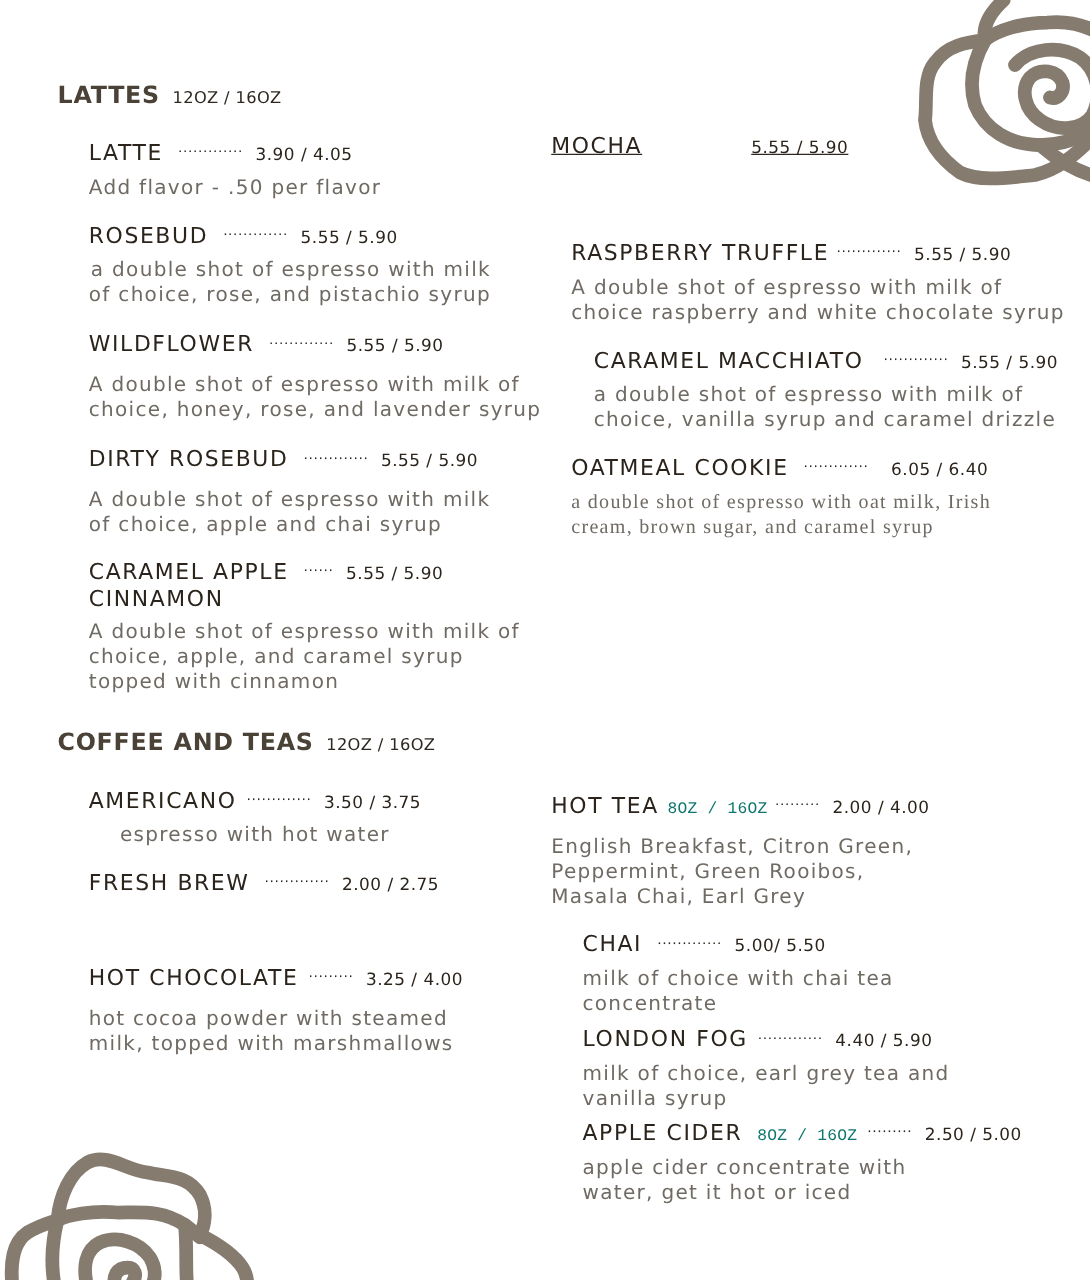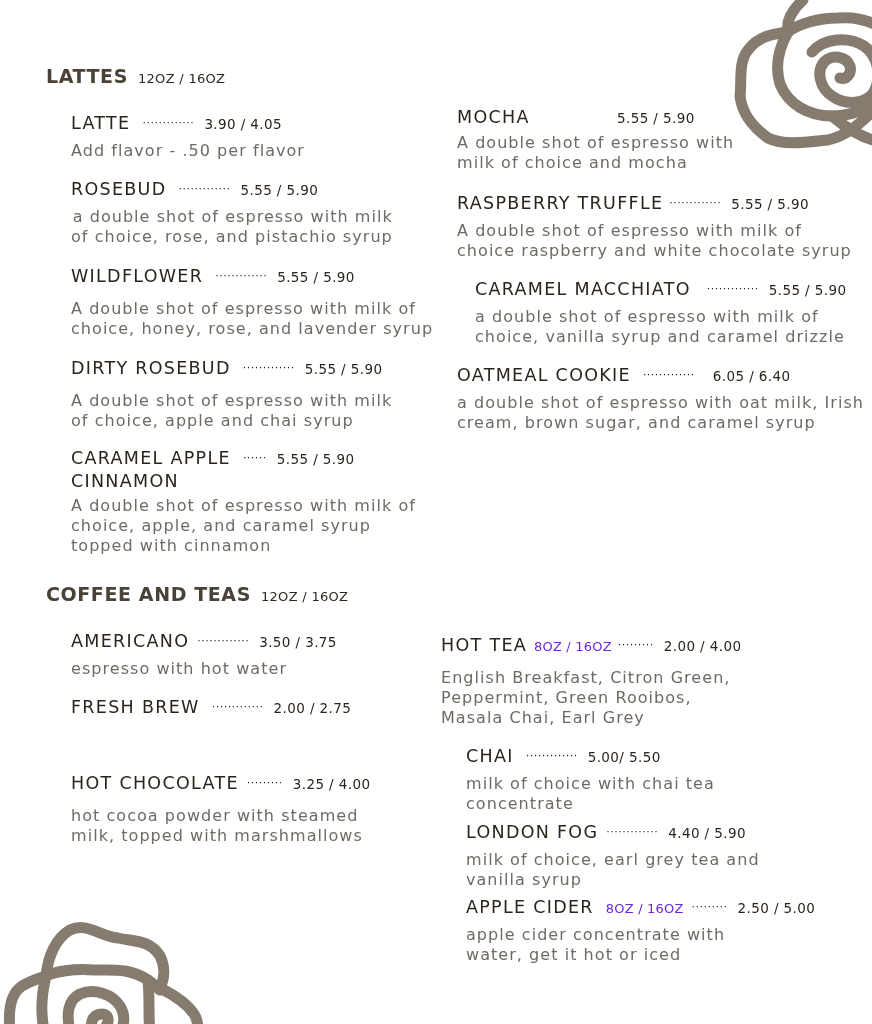--- a/index.html
+++ b/index.html
@@ -36,22 +36,23 @@
     .item-name {
       font-family: "DejaVu Sans", sans-serif;
       font-size: 17.5px;
       letter-spacing: 1.3px;
       color: #2b241c;
       font-weight: normal;
     }
     .item-size {
       font-size: 13px;
       letter-spacing: 0.2px;
-      color: #6d28d9;
+      color: #0f766e;
       margin-left: 7px;
+      font-family: Liberation Mono, monospace;
     }
     .dots {
       font-size: 11px;
       color: #2b241c;
       letter-spacing: 0.5px;
       margin: 0 10px 0 12px;
       position: relative;
       top: -3px;
     }
     .price {
@@ -150,27 +151,25 @@
       <span class="price">5.55 / 5.90</span>
     </div>
     <div class="item-head">
       <span class="item-name">CINNAMON</span>
     </div>
     <div class="item-desc" style="margin-top:5px;">A double shot of espresso with milk of
 choice, apple, and caramel syrup
 topped with cinnamon</div>
   </div>
 
-  <div class="item" style="left:457px; top:107px;">
+  <div class="item" style="left:441px; top:107px;text-decoration:underline;">
     <div class="item-head">
       <span class="item-name" style="width:160px; display:inline-block;">MOCHA</span>
       <span class="price">5.55 / 5.90</span>
     </div>
-    <div class="item-desc" style="margin-top:5px;">A double shot of espresso with
-milk of choice and mocha</div>
   </div>
 
   <div class="item" style="left:457px; top:193px;">
     <div class="item-head">
       <span class="item-name">RASPBERRY TRUFFLE</span>
       <span class="dots" style="margin-left:6px;">·············</span>
       <span class="price">5.55 / 5.90</span>
     </div>
     <div class="item-desc" style="margin-top:5px;">A double shot of espresso with milk of
 choice raspberry and white chocolate syrup</div>
@@ -185,29 +184,29 @@
     <div class="item-desc" style="margin-top:5px;">a double shot of espresso with milk of
 choice, vanilla syrup and caramel drizzle</div>
   </div>
 
   <div class="item" style="left:457px; top:365px;">
     <div class="item-head">
       <span class="item-name">OATMEAL COOKIE</span>
       <span class="dots">·············</span>
       <span class="price" style="margin-left:8px;">6.05 / 6.40</span>
     </div>
-    <div class="item-desc" style="margin-top:5px;">a double shot of espresso with oat milk, Irish
+    <div class="item-desc" style="margin-top:5px;font-family:Liberation Serif, serif;">a double shot of espresso with oat milk, Irish
 cream, brown sugar, and caramel syrup</div>
   </div>
 
   <div class="section-title" style="left:46px; top:583px;">
     <span>COFFEE AND TEAS</span><span class="sizes">12OZ / 16OZ</span>
   </div>
 
-  <div class="item" style="left:71px; top:631px;">
+  <div class="item" style="left:71px; top:631px;text-align:center;">
     <div class="item-head">
       <span class="item-name">AMERICANO</span>
       <span class="dots" style="margin-left:8px;">·············</span>
       <span class="price">3.50 / 3.75</span>
     </div>
     <div class="item-desc" style="margin-top:5px;">espresso with hot water</div>
   </div>
 
   <div class="item" style="left:71px; top:697px;">
     <div class="item-head">

